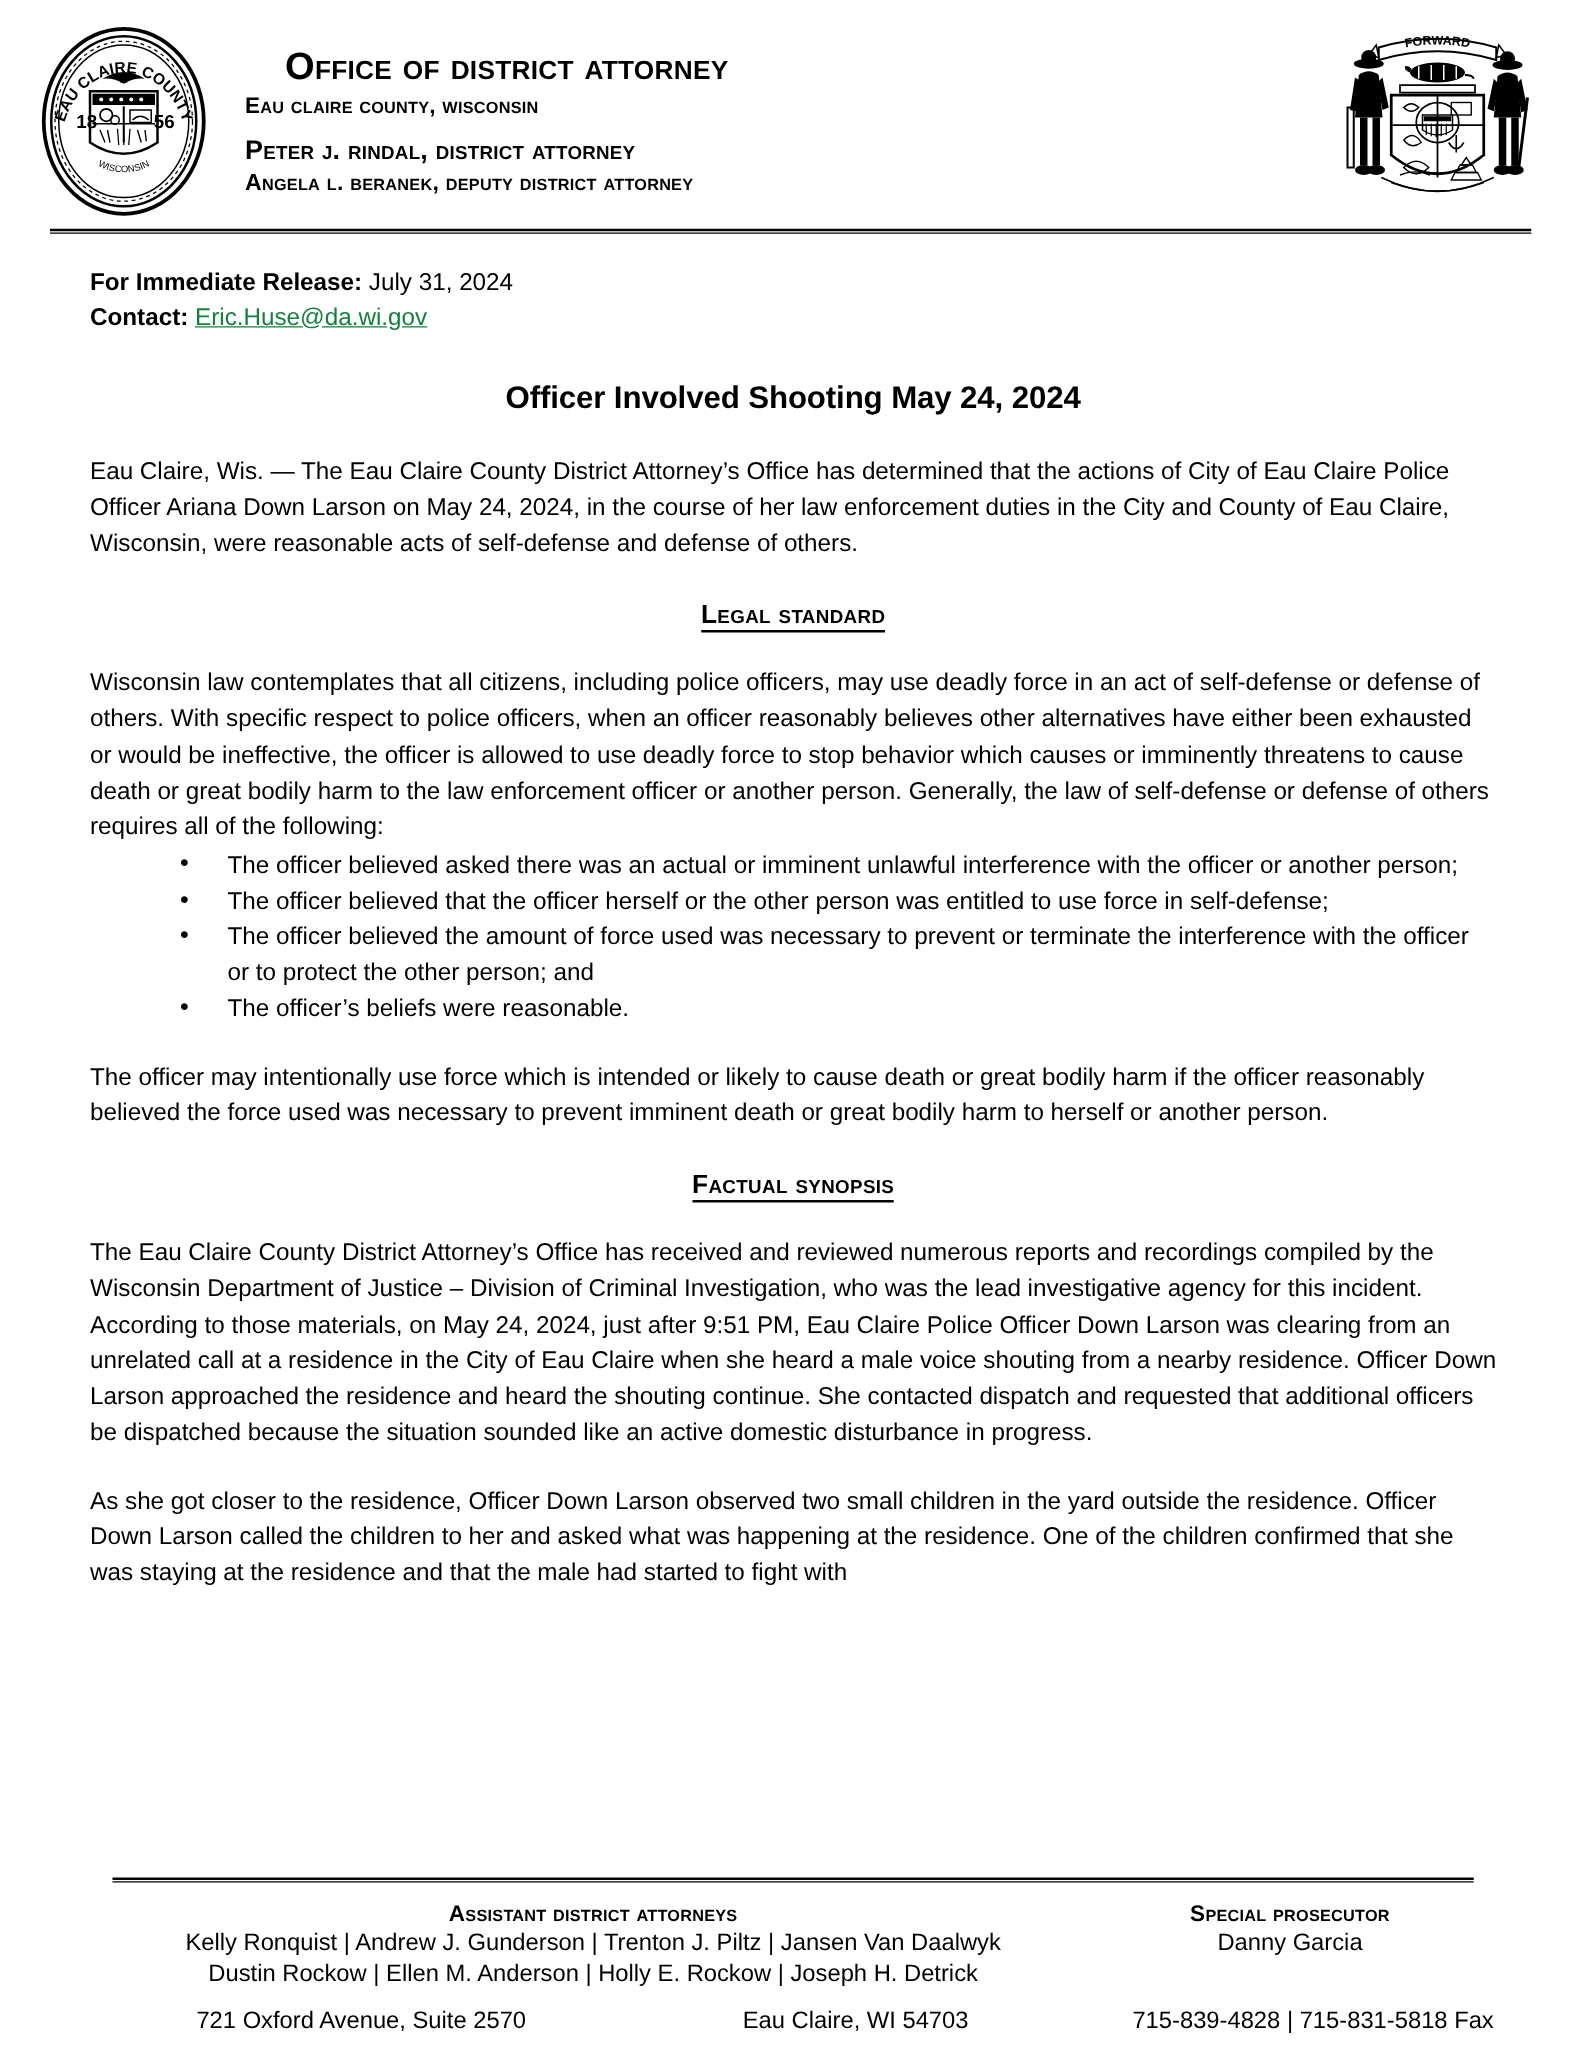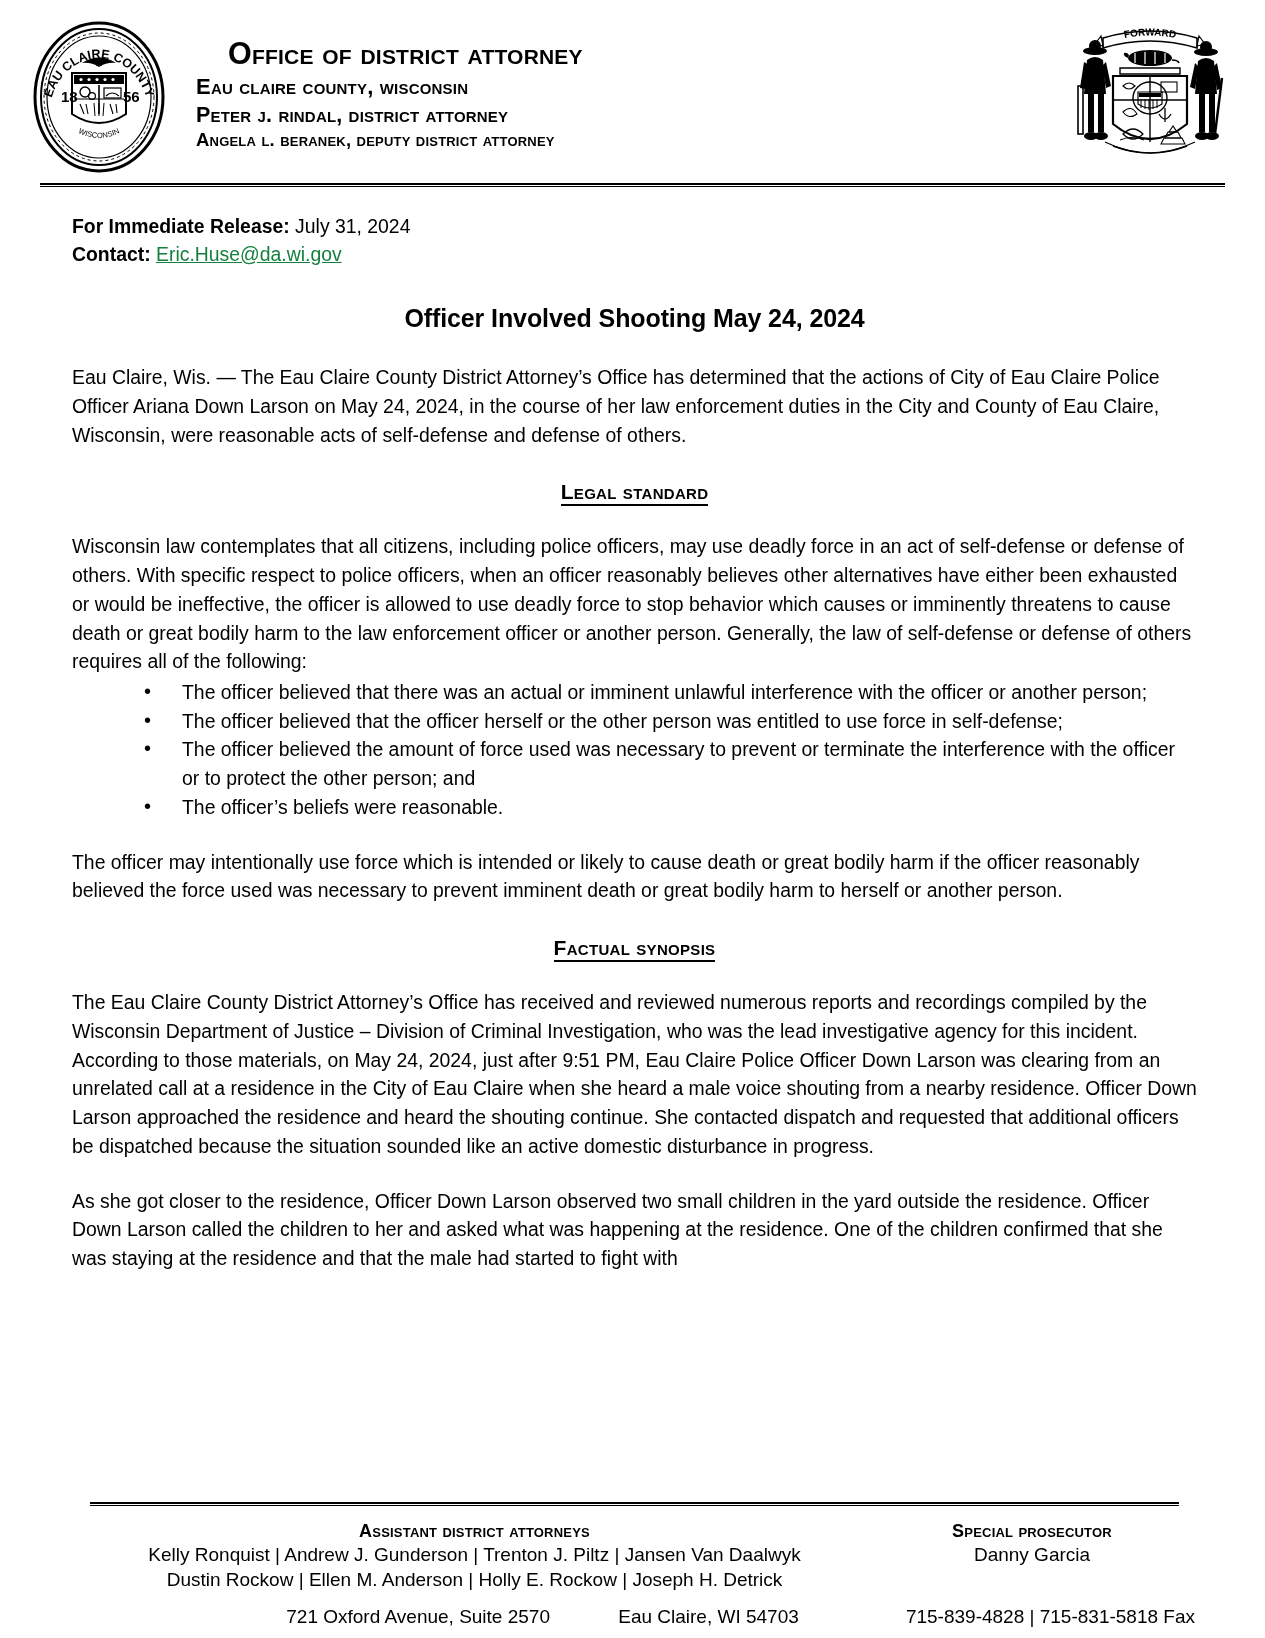--- a/index.html
+++ b/index.html
@@ -38,21 +38,21 @@
   .lh-line {
     font-weight: bold;
     letter-spacing: 0.2px;
     line-height: 1.14;
     white-space: nowrap;
     font-variant: small-caps;
     text-transform: lowercase;
   }
   .lh-line::first-letter { text-transform: uppercase; }
   .lh1 { font-size: 30.5px; margin-bottom: 3px; margin-left: 32px; }
-  .lh2 { font-size: 22px; margin-bottom: 4px; }
+  .lh2 { font-size: 18px; margin-bottom: 14px; }
   .lh3 { font-size: 21.5px; margin-bottom: 2px; }
   .lh4 { font-size: 18.5px; }
 
   .header-rule {
     position: absolute;
     left: 40px;
     right: 40px;
     bottom: 8px;
     height: 4px;
     border-top: 2px solid #000;
@@ -158,21 +158,21 @@
   .f-head::first-letter { text-transform: uppercase; }
   .f-names {
     font-size: 19px;
     line-height: 1.28;
   }
   .f-bottom {
     display: flex;
     margin-top: 14px;
     font-size: 19px;
   }
-  .fb-1 { flex: 0 0 430px; text-align: right; padding-left: 4px; margin-left: 48px; }
+  .fb-1 { flex: 0 0 430px; text-align: center; padding-left: 4px; }
   .fb-2 { flex: 1 1 auto; text-align: center; }
   .fb-3 { flex: 0 0 330px; text-align: right; padding-right: 2px; }
 </style>
 </head>
 <body>
 
 <div class="page">
 
   <div class="letterhead">
     <div class="lh-inner">
@@ -325,21 +325,21 @@
 
     <p class="para">Eau Claire, Wis. — The Eau Claire County District Attorney’s Office has determined that the actions of City of Eau Claire Police Officer Ariana Down Larson on May 24, 2024, in the course of her law enforcement duties in the City and County of Eau Claire, Wisconsin, were reasonable acts of self-defense and defense of others.</p>
 
     <div class="section-head">
       <span>Legal Standard</span>
     </div>
 
     <p class="para">Wisconsin law contemplates that all citizens, including police officers, may use deadly force in an act of self-defense or defense of others.  With specific respect to police officers, when an officer reasonably believes other alternatives have either been exhausted or would be ineffective, the officer is allowed to use deadly force to stop behavior which causes or imminently threatens to cause death or great bodily harm to the law enforcement officer or another person.  Generally, the law of self-defense or defense of others requires all of the following:</p>
 
     <ul class="bullets">
-      <li>The officer believed that there was an actual or imminent unlawful interference with the officer or another person;</li>
+      <li>The officer believed asked there was an actual or imminent unlawful interference with the officer or another person;</li>
       <li>The officer believed that the officer herself or the other person was entitled to use force in self-defense;</li>
       <li>The officer believed the amount of force used was necessary to prevent or terminate the interference with the officer or to protect the other person; and</li>
       <li>The officer’s beliefs were reasonable.</li>
     </ul>
 
     <p class="para">The officer may intentionally use force which is intended or likely to cause death or great bodily harm if the officer reasonably believed the force used was necessary to prevent imminent death or great bodily harm to herself or another person.</p>
 
     <div class="section-head">
       <span>Factual Synopsis</span>
     </div>

